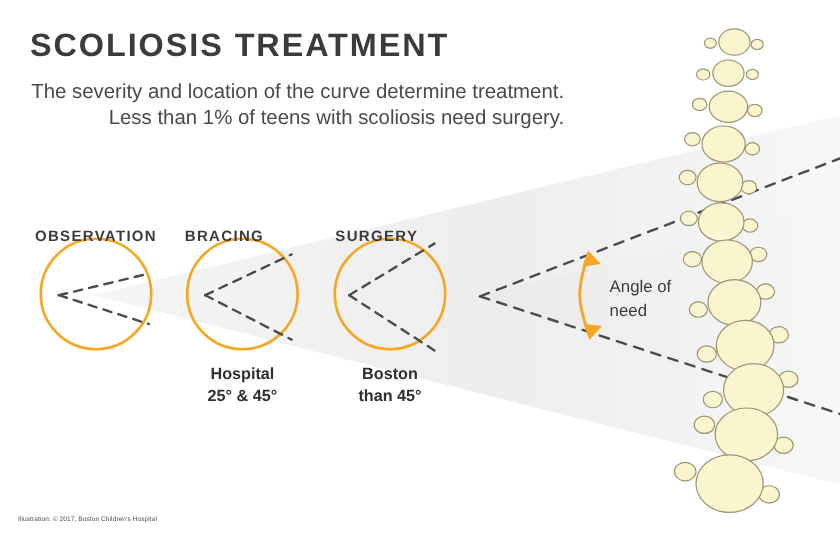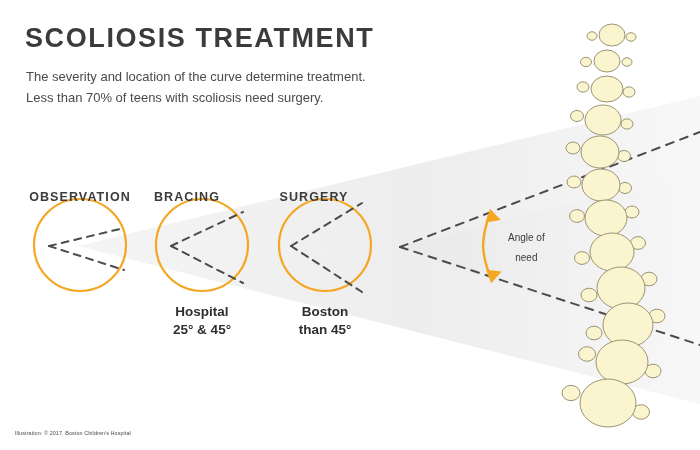--- a/index.html
+++ b/index.html
@@ -11,22 +11,23 @@
   #infographic{position:relative;width:572px;height:450px;}
 
   
   .title{
     position:absolute;left:25px;top:23px;
     font-size:27px;font-weight:bold;letter-spacing:1.6px;
     color:#3b3b3b;white-space:nowrap;
   }
   .subtitle{
     position:absolute;left:26px;top:66px;
-    font-size:13px;line-height:21px;color:#4a4a4a;
+    font-size:17px;line-height:21px;color:#4a4a4a;
     white-space:nowrap;
+    text-align:right;
   }
 
   
   .stage{position:absolute;left:0;top:0;width:700px;height:450px;}
 
   
   .stage-label{
     position:absolute;top:174px;
     font-size:12.5px;font-weight:bold;letter-spacing:1.1px;
     color:#3b3b3b;text-align:center;white-space:nowrap;
@@ -34,37 +35,37 @@
     margin-top:16px;
   }
   .stage-caption{
     position:absolute;top:303px;
     font-size:13.5px;font-weight:bold;line-height:18px;
     color:#2f2f2f;text-align:center;white-space:nowrap;
     transform:translateX(-50%);
   }
   .angle-note{
     position:absolute;left:508px;top:228px;
-    font-size:10px;line-height:20px;color:#3b3b3b;
-    text-align:center;white-space:nowrap;
+    font-size:14px;line-height:20px;color:#3b3b3b;
+    white-space:nowrap;
   }
   .credit{
     position:absolute;left:15px;top:430px;
     font-size:5.4px;color:#4a4a4a;letter-spacing:.1px;white-space:nowrap;
   }
 </style>
 </head>
 <body>
 
 <div id="infographic">
 
   <div class="title">SCOLIOSIS TREATMENT</div>
   <div class="subtitle">
     <span>The severity and location of the curve determine treatment.</span><br>
-    <span>Less than 70% of teens with scoliosis need surgery.</span>
+    <span>Less than 1% of teens with scoliosis need surgery.</span>
   </div>
 
   <svg class="stage" viewBox="0 0 700 450">
     <defs>
       <linearGradient id="wedgeGrad" x1="0" y1="0" x2="1" y2="0">
         <stop offset="0" stop-color="#f3f3f3"></stop>
         <stop offset="0.55" stop-color="#eaeaea"></stop>
         <stop offset="1" stop-color="#f6f6f6"></stop>
       </linearGradient>
       <linearGradient id="wedgeGrad2" x1="0" y1="0" x2="1" y2="0">

